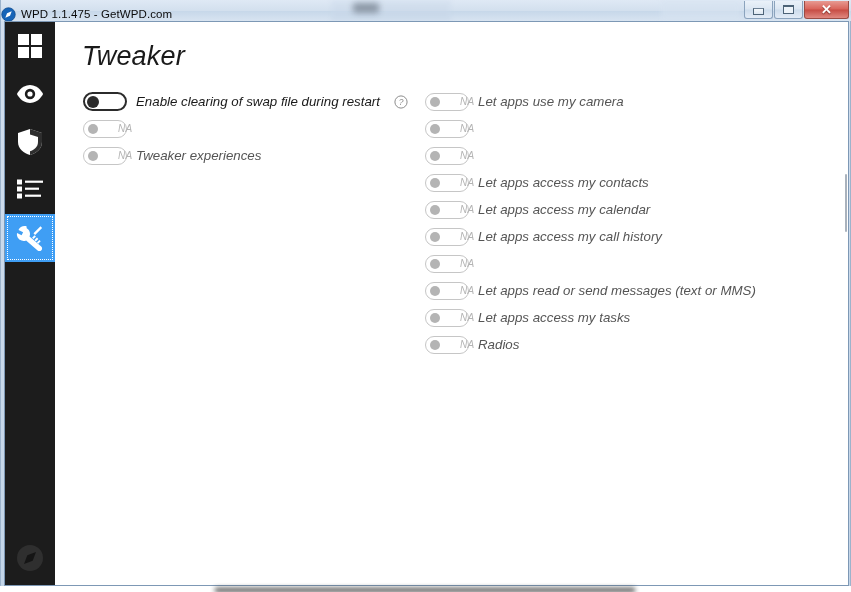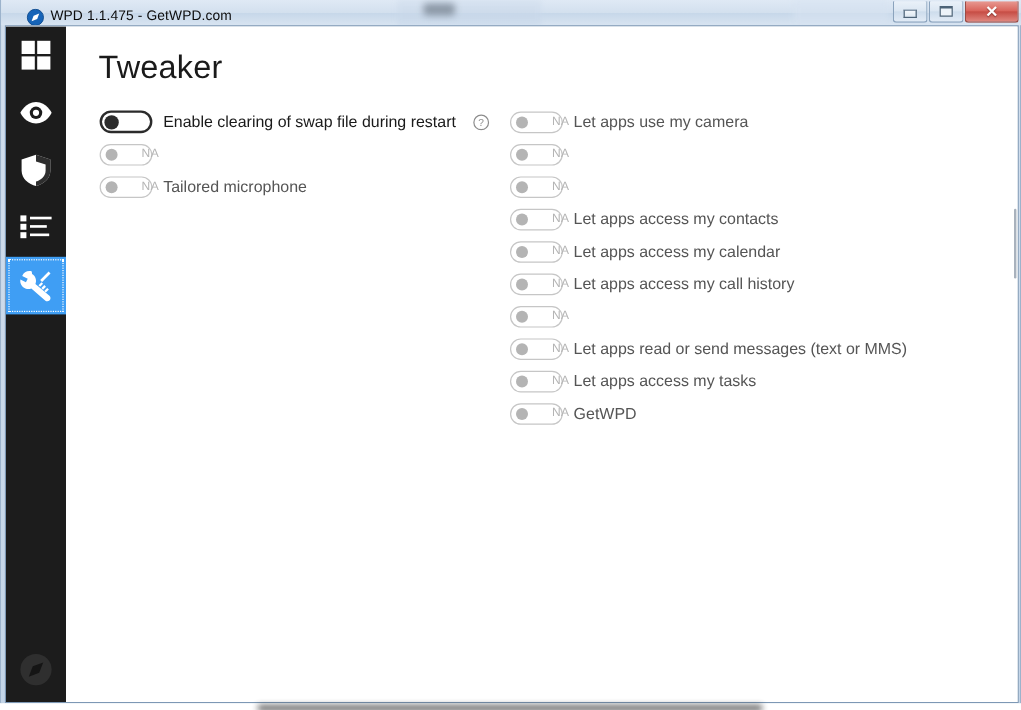--- a/index.html
+++ b/index.html
@@ -32,21 +32,21 @@
   .titlebar {
     position: absolute;
     left: 0; top: 0;
     width: 851px;
     height: 21px;
     background: linear-gradient(to bottom, #dfe9f5 0%, #d3e0ee 50%, #c6d7e9 51%, #d8e4f1 100%);
     box-sizing: border-box;
   }
   .title-left {
     position: absolute;
-    left: 21px; top: 0;
+    left: 0; top: 0;
     height: 28px;
     display: flex;
     align-items: center;
     gap: 5px;
   }
   .app-icon {
     width: 15px; height: 15px;
     flex: 0 0 auto;
     display: block;
   }
@@ -181,20 +181,21 @@
     justify-content: center;
   }
 
   
   .content {
     position: absolute;
     left: 50px; top: 0;
     right: 0; bottom: 0;
     background: #ffffff;
     overflow: hidden;
+    font-style: italic;
   }
   .page-title {
     position: absolute;
     left: 27px;
     top: 19px;
     font-size: 27px;
     color: #1a1a1a;
     font-weight: normal;
     letter-spacing: 0.2px;
     margin: 0;
@@ -433,21 +434,21 @@
             <span class="knob"></span>
             <span class="na-text">NA</span>
           </span>
         </div>
 
         <div class="row">
           <span class="na-pill">
             <span class="knob"></span>
             <span class="na-text">NA</span>
           </span>
-          <span class="row-label">Tailored microphone</span>
+          <span class="row-label">Tweaker experiences</span>
         </div>
 
       </div>
 
       <div class="col col-right">
 
         <div class="row">
           <span class="na-pill">
             <span class="knob"></span>
             <span class="na-text">NA</span>
@@ -514,21 +515,21 @@
             <span class="na-text">NA</span>
           </span>
           <span class="row-label">Let apps access my tasks</span>
         </div>
 
         <div class="row">
           <span class="na-pill">
             <span class="knob"></span>
             <span class="na-text">NA</span>
           </span>
-          <span class="row-label">GetWPD</span>
+          <span class="row-label">Radios</span>
         </div>
 
       </div>
 
       <div class="scrollbar">
         <div class="scroll-thumb"></div>
       </div>
 
     </div>
   </div>

